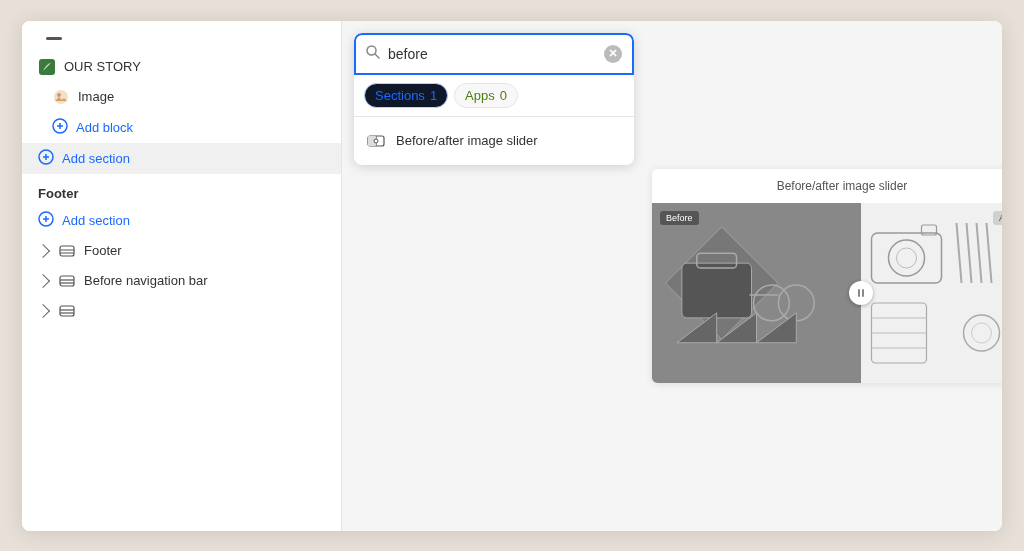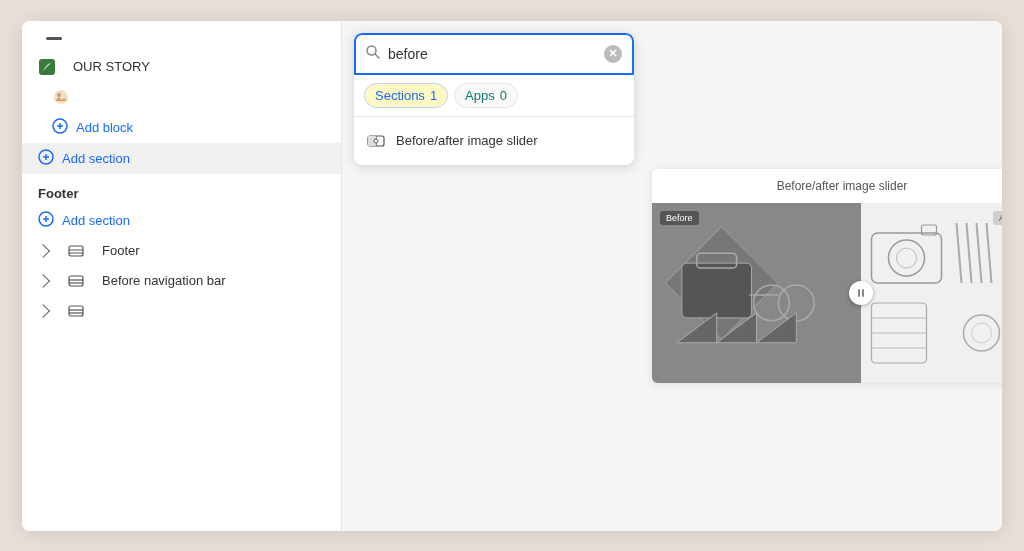--- a/index.html
+++ b/index.html
@@ -41,21 +41,21 @@
       border-radius: 2px;
       margin-left: 8px;
     }
     .sidebar-item {
       display: flex;
       align-items: center;
       padding: 6px 16px;
       cursor: pointer;
       font-size: 13px;
       color: #333;
-      gap: 17px;
+      gap: 8px;
     }
     .sidebar-item .item-icon {
       width: 18px;
       height: 18px;
       flex-shrink: 0;
       display: flex;
       align-items: center;
       justify-content: center;
     }
     .sidebar-item .item-label {
@@ -156,24 +156,24 @@
     .search-tab {
       padding: 4px 10px;
       border-radius: 20px;
       font-size: 13px;
       cursor: pointer;
       border: 1px solid #e5e5e5;
       display: flex;
       align-items: center;
       gap: 5px;
       background: #f8f8f8;
-      color: #0f766e;
+      color: #4d7c0f;
     }
     .search-tab.active {
-      background: #fef9c3;
+      background: #0f172a;
       border-color: #c0d0ff;
       color: #1a6aff;
     }
     .search-results {
       padding: 6px 0;
     }
     .search-result-item {
       display: flex;
       align-items: center;
       padding: 8px 12px;
@@ -299,20 +299,21 @@
     </div>
 
     <div class="sidebar-item" style="padding-left:30px;">
       <div class="item-icon">
         <svg width="16" height="16" viewBox="0 0 16 16" fill="none">
           <circle cx="8" cy="8" r="7" fill="#f0e0c8"></circle>
           <circle cx="6" cy="6" r="2" fill="#d4956a"></circle>
           <path d="M2 12 L6 8 L9 11 L11 9 L14 12Z" fill="#c88040" opacity="0.7"></path>
         </svg>
       </div>
+      <span class="item-label">Image</span>
     </div>
 
     <div class="add-section-btn" style="padding-left:30px;text-align:right;">
       <div class="item-icon">
         <svg width="16" height="16" viewBox="0 0 16 16" fill="none">
           <circle cx="8" cy="8" r="7" stroke="#1a6aff" stroke-width="1.5" fill="none"></circle>
           <line x1="8" y1="5" x2="8" y2="11" stroke="#1a6aff" stroke-width="1.5"></line>
           <line x1="5" y1="8" x2="11" y2="8" stroke="#1a6aff" stroke-width="1.5"></line>
         </svg>
       </div>

